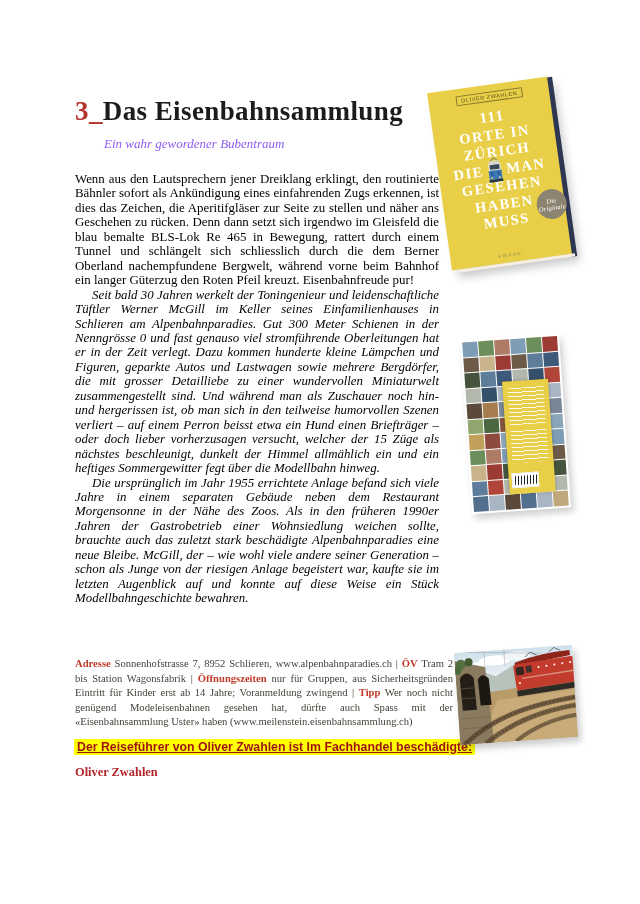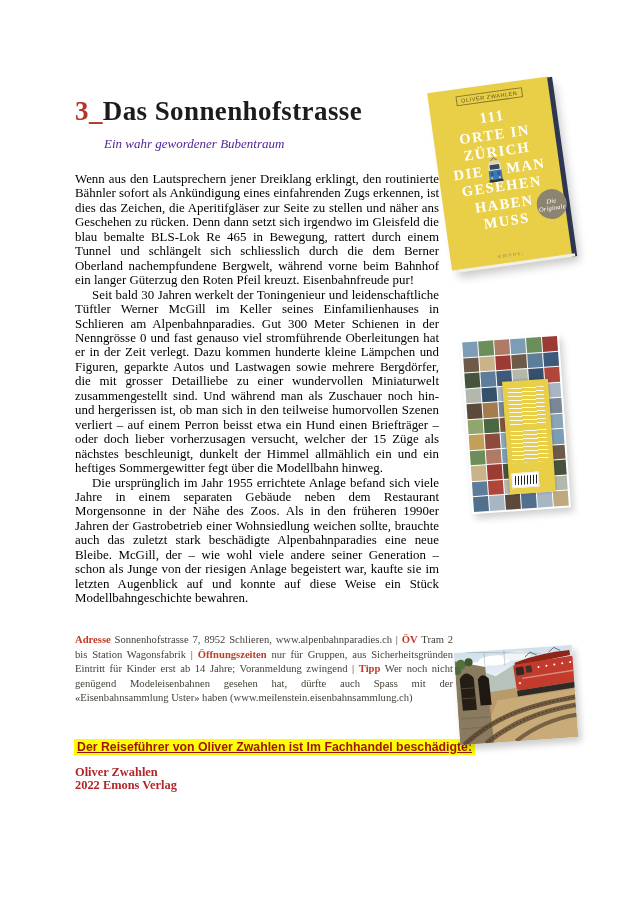--- a/index.html
+++ b/index.html
@@ -1,29 +1,29 @@
 <!DOCTYPE html>
 <html><head>
 <meta charset="utf-8">
 <style>
   html,body{margin:0;padding:0;background:#ffffff;}
   .page{position:relative;width:640px;height:904px;background:#fff;font-family:"Liberation Serif",serif;overflow:hidden;}
 
   
   .chapter-title{position:absolute;left:75px;top:96px;margin:0;font-size:27px;font-weight:700;letter-spacing:.4px;color:#1e1c1a;white-space:nowrap;}
   .chapter-title .num{color:#b5352c;}
-  .subtitle{position:absolute;left:104px;top:136px;font-style:italic;font-size:13px;color:#4c1d95;}
+  .subtitle{position:absolute;left:104px;top:136px;font-style:italic;font-size:13px;color:#8b5cf6;}
 
   
   .bodytext{position:absolute;left:75px;top:158px;width:364px;font-size:12.9px;line-height:14.45px;text-align:justify;color:#000000;margin-top:14px;}
   .bodytext p{margin:0;}
-  .bodytext p + p{text-indent:17px;}
-
-  
-  .info{position:absolute;left:75px;top:633px;width:378px;font-size:10.6px;line-height:14.6px;text-align:justify;color:#46413a;}
+  .bodytext p + p{text-indent:17px;font-style:italic;}
+
+  
+  .info{position:absolute;left:75px;top:657px;width:378px;font-size:10.6px;line-height:14.6px;text-align:justify;color:#46413a;}
   .info .lbl{font-weight:700;color:#bf3b2a;}
 
   
   .promo{position:absolute;left:74px;top:739px;background:#ffff00;color:#9e1212;font-family:"Liberation Sans",sans-serif;font-weight:700;font-size:12.3px;padding:1px 3px;text-decoration:underline;}
   .bookinfo{position:absolute;left:75px;top:766px;font-weight:700;font-size:12.4px;line-height:13.4px;color:#b2252a;}
 
   
   .cover{position:absolute;left:439px;top:84px;width:122px;height:179px;background:#e9cf48;transform:rotate(-8deg);box-shadow:6px 8px 10px rgba(0,0,0,.22);}
   .cover .spine{position:absolute;right:-4px;top:1px;bottom:-3px;width:5px;background:#2d3752;}
   .cover .pages{position:absolute;right:-2px;bottom:-3px;left:6px;height:3px;background:#f4efe2;}
@@ -45,37 +45,36 @@
   .barcode{position:absolute;left:8%;width:58%;bottom:5%;height:13%;background:#fff;background-image:repeating-linear-gradient(90deg,#222 0 1px,transparent 1px 3px);background-size:90% 70%;background-repeat:no-repeat;background-position:50% 50%;border:1px solid #eee;box-sizing:border-box;}
 
   
   .photo{position:absolute;left:457px;top:649px;width:118px;height:92px;transform:rotate(-4deg);box-shadow:3px 5px 7px rgba(0,0,0,.2);overflow:hidden;background:#dfe9ef;}
 </style>
 </head>
 <body>
 
 <div class="page">
 
-  <h1 class="chapter-title"><span class="num">3_</span><span>Das Sonnenhofstrasse</span></h1>
+  <h1 class="chapter-title"><span class="num">3_</span><span>Das Eisenbahnsammlung</span></h1>
 
   <div class="subtitle">Ein wahr gewordener Bubentraum</div>
 
   <div class="bodytext">
     <p>Wenn aus den Lautsprechern jener Dreiklang erklingt, den routinierte Bähnler sofort als Ankündigung eines einfahrenden Zugs erkennen, ist dies das Zeichen, die Aperitifgläser zur Seite zu stellen und näher ans Geschehen zu rücken. Denn dann setzt sich irgendwo im Gleisfeld die blau bemalte BLS-Lok Re 465 in Bewegung, rattert durch einem Tunnel und schlängelt sich schliesslich durch die dem Berner Oberland nachempfundene Bergwelt, während vorne beim Bahnhof ein langer Güterzug den Roten Pfeil kreuzt. Eisenbahnfreude pur!</p>
     <p>Seit bald 30 Jahren werkelt der Toningenieur und leidenschaftliche Tüftler Werner McGill im Keller seines Einfamilienhauses in Schlieren am Alpenbahnparadies. Gut 300 Meter Schienen in der Nenngrösse 0 und fast genauso viel stromführende Oberleitungen hat er in der Zeit verlegt. Dazu kommen hunderte kleine Lämpchen und Figuren, geparkte Autos und Lastwagen sowie mehrere Bergdörfer, die mit grosser Detailliebe zu einer wundervollen Miniaturwelt zusammengestellt sind. Und während man als Zuschauer noch hin- und hergerissen ist, ob man sich in den teilweise humorvollen Szenen verliert – auf einem Perron beisst etwa ein Hund einen Briefträger – oder doch lieber vorherzusagen versucht, welcher der 15 Züge als nächstes beschleunigt, dunkelt der Himmel allmählich ein und ein heftiges Sommergewitter fegt über die Modellbahn hinweg.</p>
     <p>Die ursprünglich im Jahr 1955 errichtete Anlage befand sich viele Jahre in einem separaten Gebäude neben dem Restaurant Morgensonne in der Nähe des Zoos. Als in den früheren 1990er Jahren der Gastrobetrieb einer Wohnsiedlung weichen sollte, brauchte auch das zuletzt stark beschädigte Alpenbahnparadies eine neue Bleibe. McGill, der – wie wohl viele andere seiner Generation – schon als Junge von der riesigen Anlage begeistert war, kaufte sie im letzten Augenblick auf und konnte auf diese Weise ein Stück Modellbahngeschichte bewahren.</p>
   </div>
 
   <div class="info"><span class="lbl">Adresse</span><span> Sonnenhofstrasse 7, 8952 Schlieren, www.alpenbahnparadies.ch  | </span><span class="lbl">ÖV</span><span> Tram 2 bis Station Wagonsfabrik | </span><span class="lbl">Öffnungszeiten</span><span> nur für Gruppen, aus Sicherheitsgründen Eintritt für Kinder erst ab 14 Jahre; Voranmeldung zwingend | </span><span class="lbl">Tipp</span><span> Wer noch nicht genügend Modeleisenbahnen gesehen hat, dürfte auch Spass mit der «Eisenbahnsammlung Uster» haben (www.meilenstein.eisenbahnsammlung.ch)</span></div>
 
   <div class="promo" style="background: rgb(255, 255, 0);">Der Reiseführer von Oliver Zwahlen ist Im Fachhandel beschädigte:</div>
 
   <div class="bookinfo">
     <div>Oliver Zwahlen</div>
-    <div>2022 Emons Verlag</div>
   </div>
 
   <div class="cover" style="background: rgb(233, 207, 72);">
     <div class="spine"></div>
     <div class="pages"></div>
     <div class="author-tag">OLIVER ZWAHLEN</div>
     <div class="cl first">111</div>
     <div class="cl">ORTE IN</div>
     <div class="cl">ZÜRICH</div>
     <div class="cl row">

